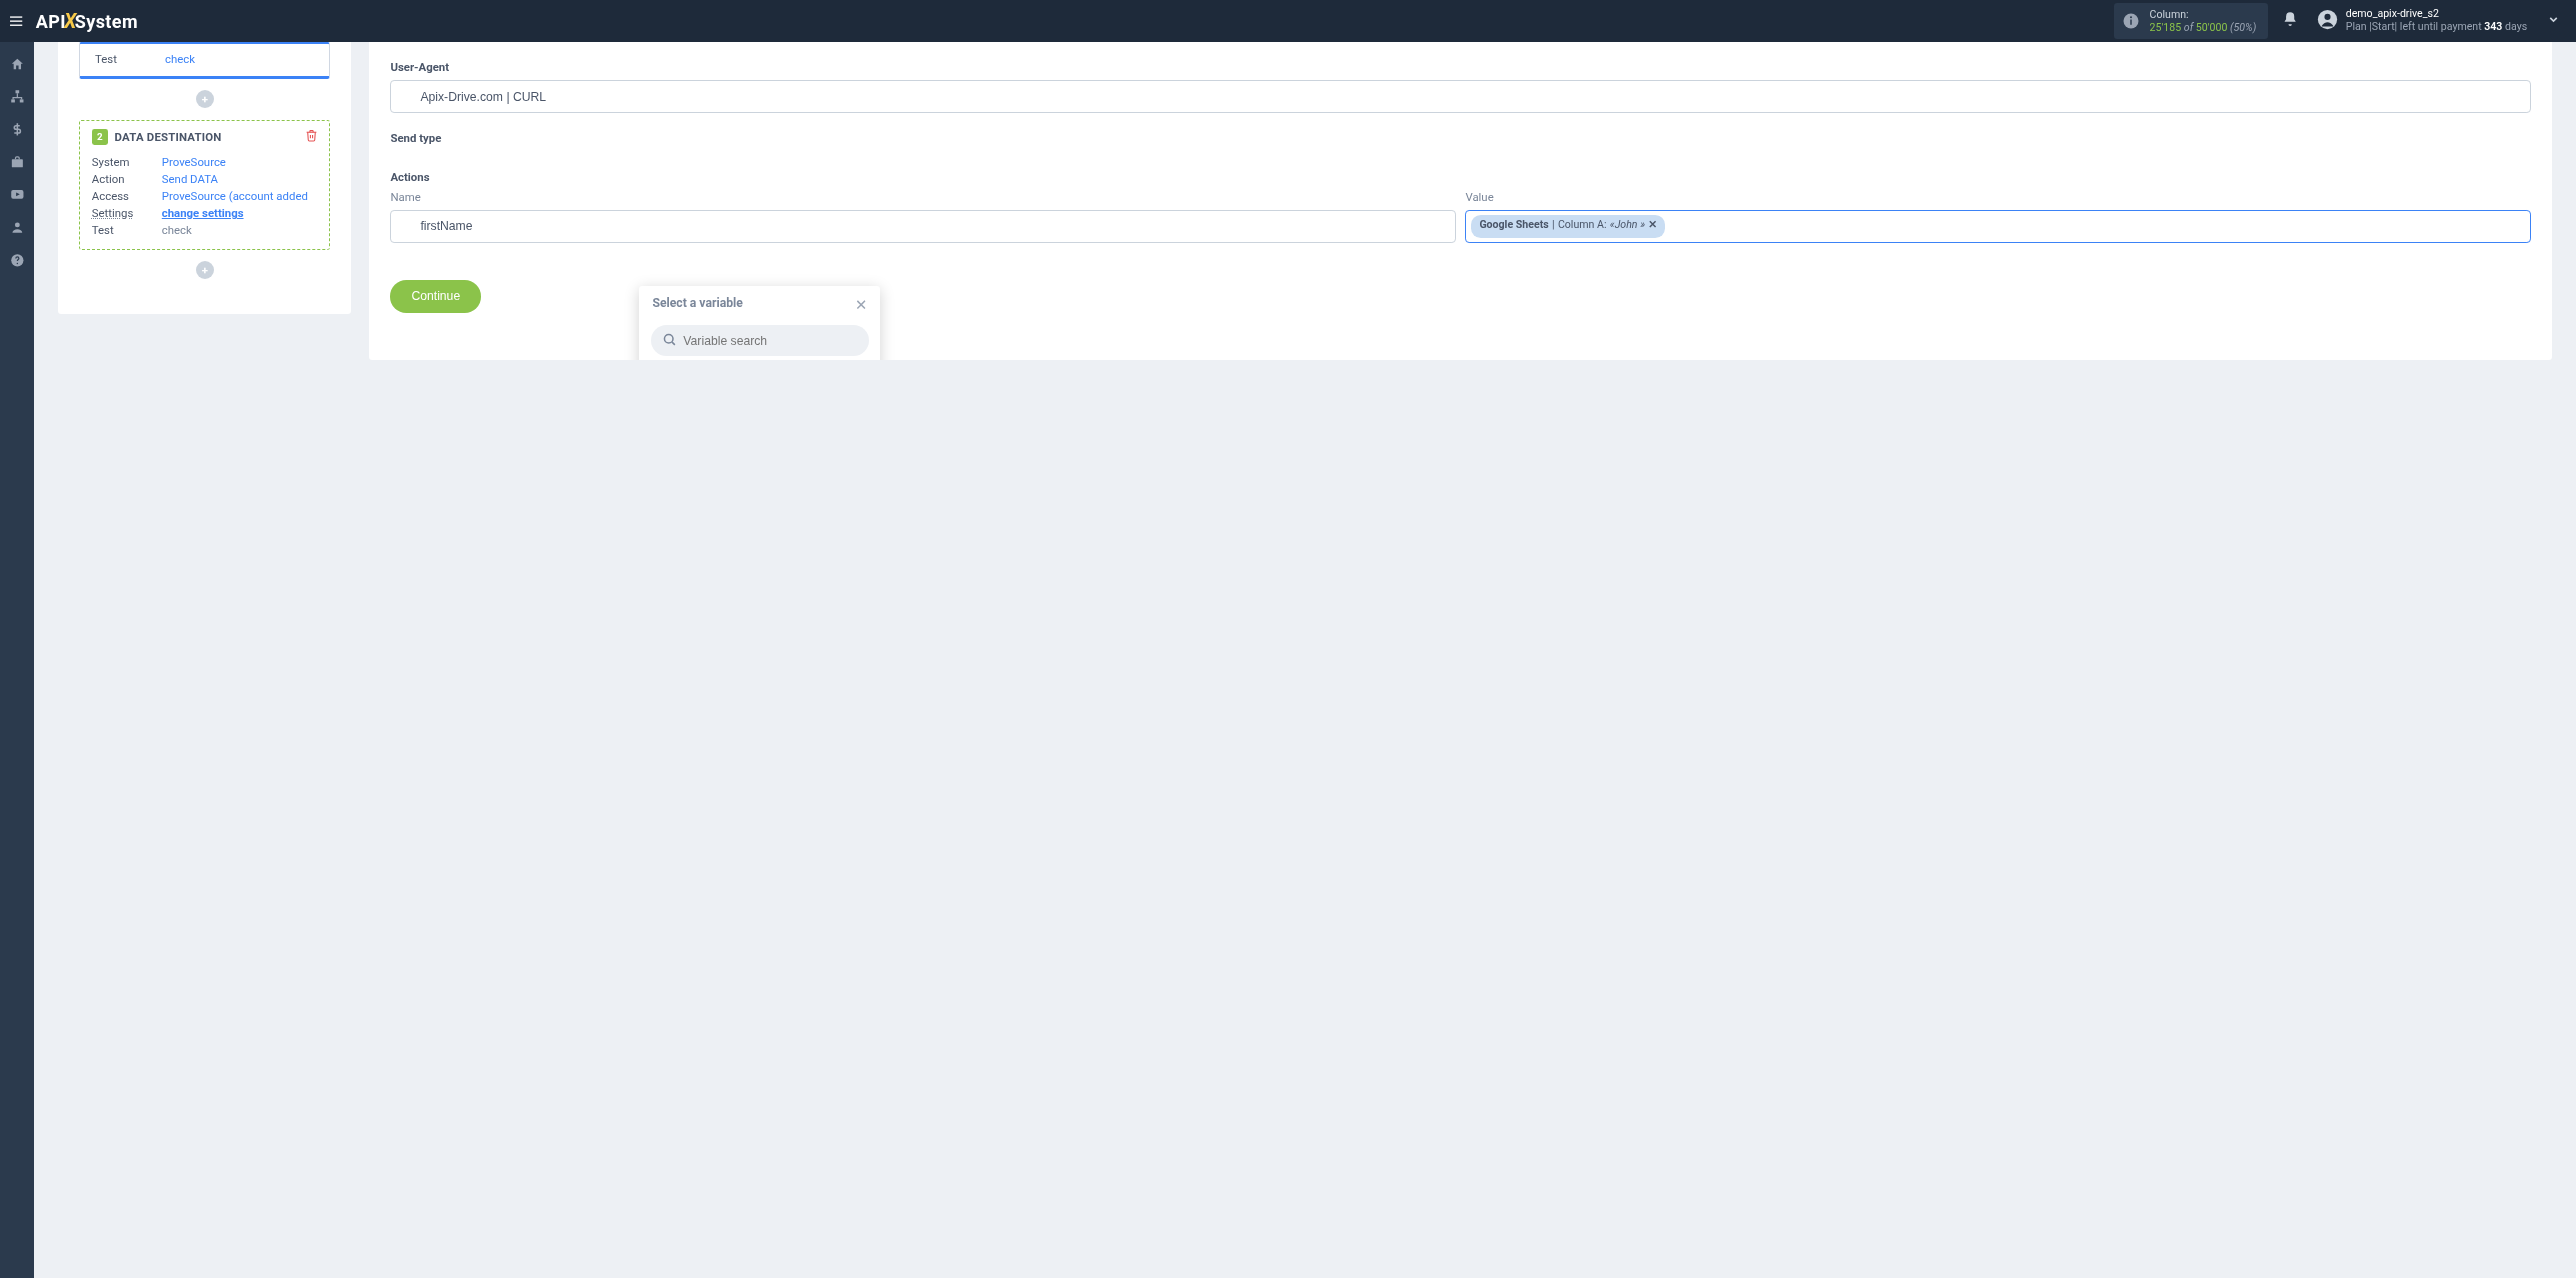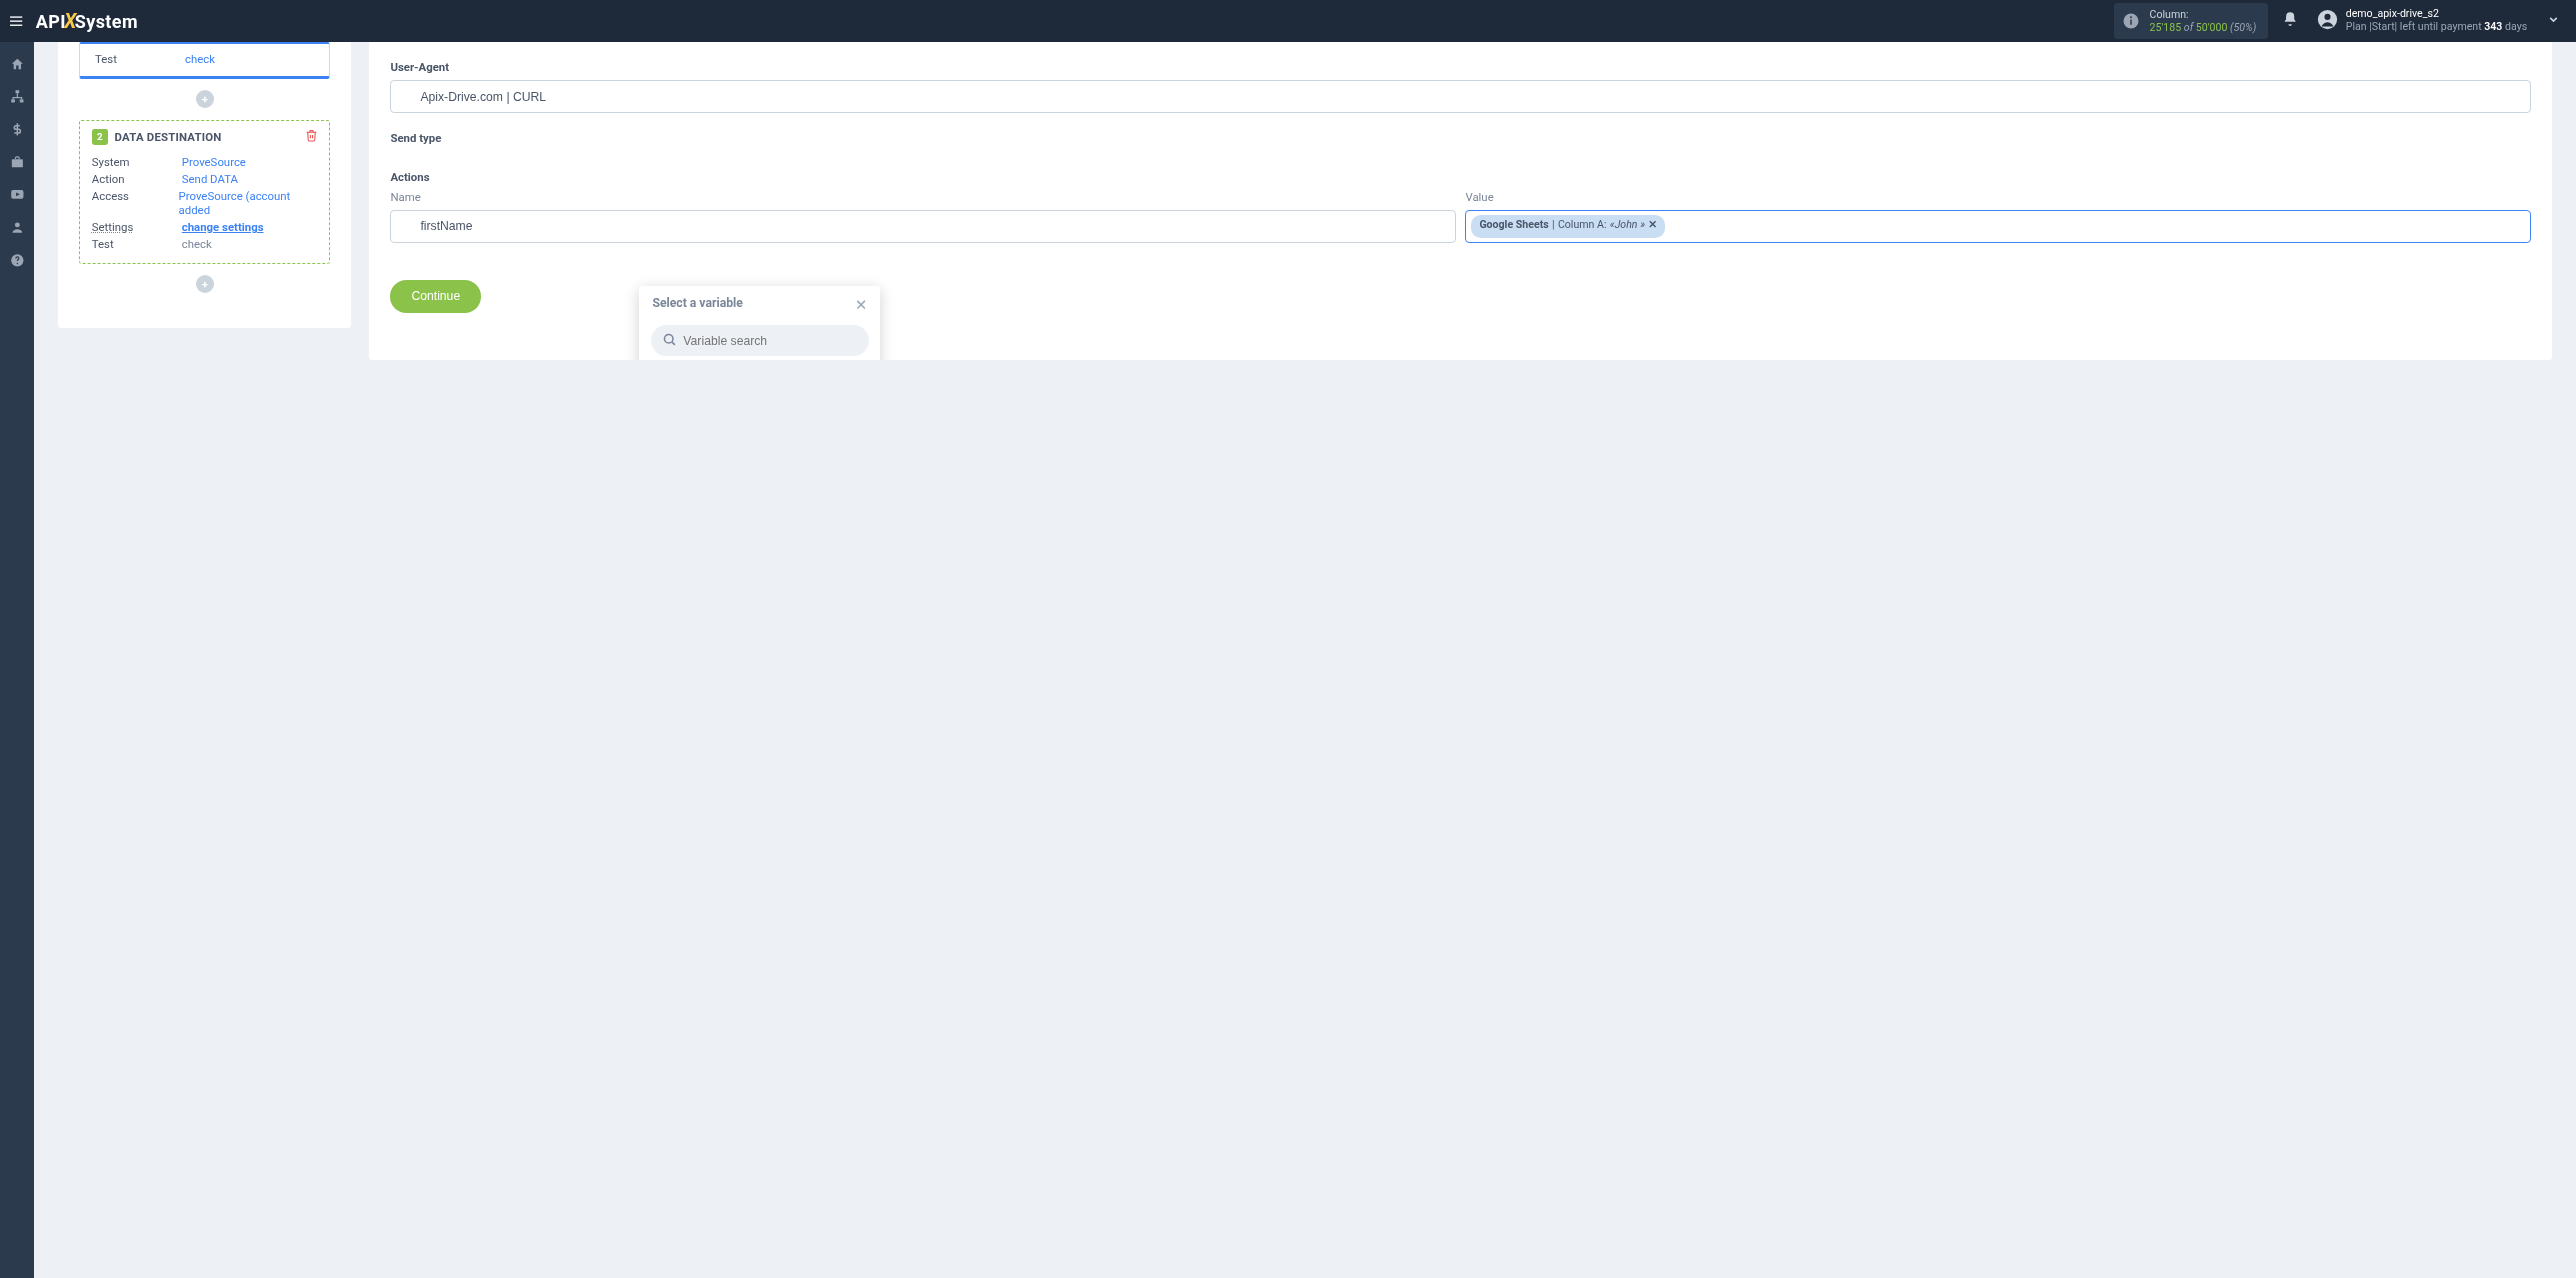--- a/index.html
+++ b/index.html
@@ -73,21 +73,21 @@
 
 .card-source {
   background: #fff;
   border: 0.8px solid #d0d7e2;
   border-top: 2.4px solid #3b82f6;
   border-bottom: 3.3px solid #3b82f6;
   border-radius: 2.4px;
   padding: 6.5px 14.7px 8.1px;
   margin-top: 0;
 }
-.card-row { display: flex; padding: 1.6px 0; font-size: 11.4px; gap: 20px; }
+.card-row { display: flex; padding: 1.6px 0; font-size: 11.4px; }
 .card-row .k { width: 70px; color: #4a5568; }
 .card-row .v { color: #3b82f6; }
 .card-row .k.underline { text-decoration: underline dotted #7a8699; }
 .card-row .v.bold { font-weight: 700; text-decoration: underline; }
 .card-row .vgray { color: #7a8699; }
 .plus-circle { width: 18px; height: 18px; background: #cbd3dc; border-radius: 50%; display:flex; align-items:center; justify-content:center; color:#fff; margin: 11.4px auto; cursor:pointer; font-size: 11.4px; font-weight:700; }
 
 .card-dest {
   border: 1.6px dashed #8bc34a;
   border-radius: 2.4px;

